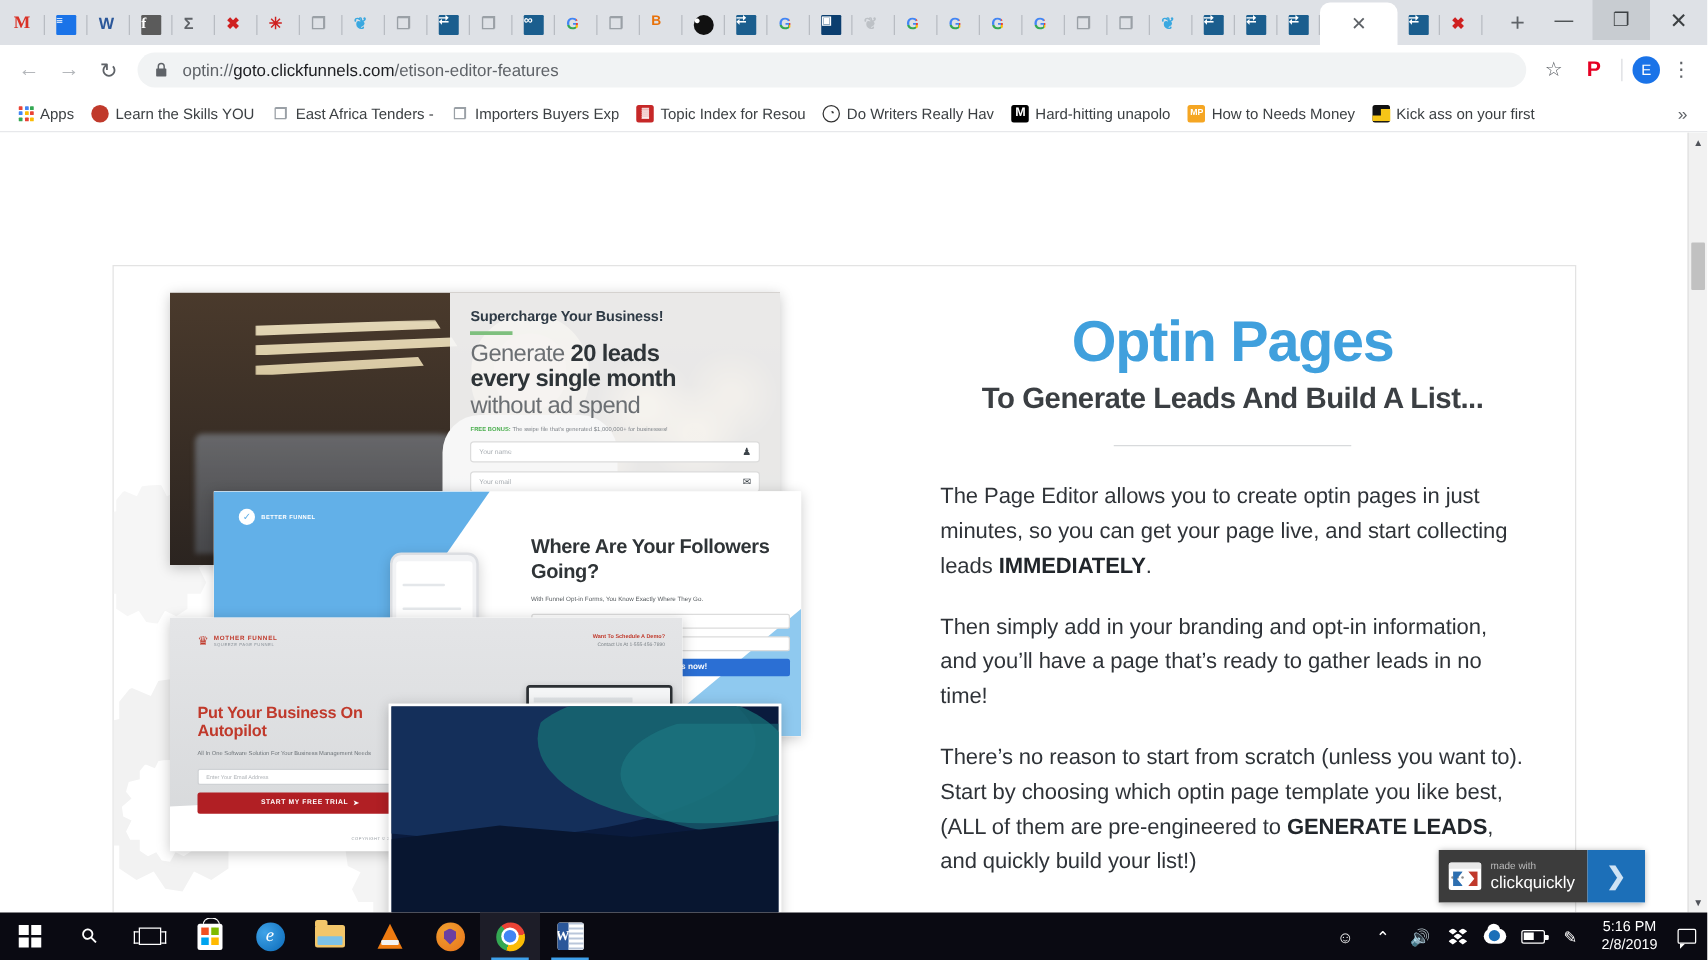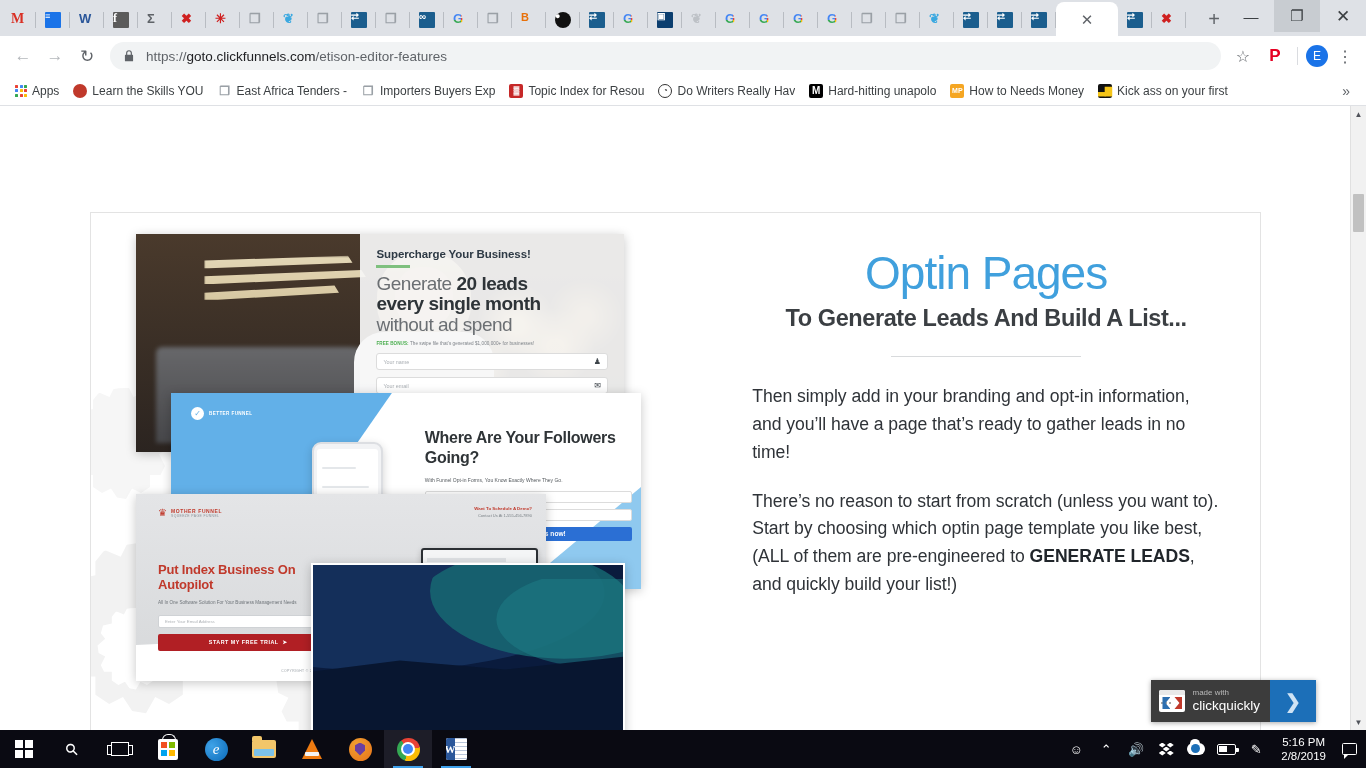--- a/index.html
+++ b/index.html
@@ -269,21 +269,21 @@
   .s4-cta{ margin-top:9px; width:84px;height:17px;background:#eaff2b;border-radius:9px;
            display:flex;align-items:center;justify-content:center;gap:4px;
            font-size:6px;font-weight:bold;color:#14213d;letter-spacing:.7px;
            box-shadow:0 0 10px rgba(234,255,43,.55);}
   .s4-play{ width:7px;height:5px;background:#14213d;border-radius:1.2px;position:relative; }
   .s4-play::after{content:"";position:absolute;left:2.4px;top:1.2px;
     border-left:2.4px solid #eaff2b;border-top:1.3px solid transparent;
     border-bottom:1.3px solid transparent;}
 
   
-  .headline{ font-size:46px; line-height:1.05; font-weight:normal; color:#40a0dd;
+  .headline{ font-size:46px; line-height:1.05; font-weight:bold; color:#40a0dd;
              text-align:center; letter-spacing:-1px; margin-top:26px; }
   .subhead{ font-size:23.5px; font-weight:bold; color:#3b3f43; text-align:center;
             margin-top:8px; letter-spacing:-.4px; }
   .hr{ width:190px; height:1px; background:#d8dadc; margin:24px auto 0; }
   .body-copy{ margin-top:26px; padding:0 8px 0 10px; }
   .body-copy p{ font-size:17.6px; line-height:1.58; color:#2f3338; margin-bottom:21px;
                 letter-spacing:-.05px; }
   .body-copy p b{ font-weight:bold; color:#21262b; }
 
   
@@ -514,21 +514,21 @@
   </div>
 
   <div class="toolbar">
     <div class="navbtn dim">←</div>
     <div class="navbtn dim">→</div>
     <div class="navbtn">↻</div>
     <div class="omnibox">
       <svg class="lockicon" viewBox="0 0 24 24" fill="#5f6368">
         <path d="M12 2a5 5 0 00-5 5v3H6a1 1 0 00-1 1v9a1 1 0 001 1h12a1 1 0 001-1v-9a1 1 0 00-1-1h-1V7a5 5 0 00-5-5zm0 2a3 3 0 013 3v3H9V7a3 3 0 013-3z"></path>
       </svg>
-      <span class="url"><span class="dim">https://</span><span>goto.clickfunnels.com</span><span class="dim">/etison-editor-features</span></span>
+      <span class="url"><span class="dim">optin://</span><span>goto.clickfunnels.com</span><span class="dim">/etison-editor-features</span></span>
     </div>
     <div class="tb-right">
       <span class="star">☆</span>
       <span class="pin">P</span>
       <span class="divider-v"></span>
       <span class="avatar">E</span>
       <span class="kebab">⋮</span>
     </div>
   </div>
 
@@ -667,21 +667,21 @@
                 <span>
                   <span class="s3-ltxt1" style="display:block">MOTHER FUNNEL</span>
                   <span class="s3-ltxt2" style="display:block">SQUEEZE PAGE FUNNEL</span>
                 </span>
               </div>
               <div class="s3-topright">
                 <div class="s3-tr1">Want To Schedule A Demo?</div>
                 <div class="s3-tr2">Contact Us At 1-555-456-7890</div>
               </div>
               <div class="s3-left">
-                <div class="s3-h">Put Index Business On Autopilot</div>
+                <div class="s3-h">Put Your Business On Autopilot</div>
                 <div class="s3-p">All In One Software Solution For Your Business Management Needs</div>
                 <div class="s3-in">Enter Your Email Address</div>
                 <div class="s3-btn">
                     <span>START MY FREE TRIAL</span>
                     <span>➤</span>
                   </div>
               </div>
               <div class="s3-devices">
                 <span class="dv dv-lap">
                     <i></i>
@@ -704,20 +704,21 @@
               <div class="s4-w4"></div>
             </div>
 
           </div>
 
           <div class="col-right">
             <h1 class="headline">Optin Pages</h1>
             <h2 class="subhead">To Generate Leads And Build A List...</h2>
             <div class="hr"></div>
             <div class="body-copy" id="bodyCopy">
+                <p><span>The Page Editor allows you to create optin pages in just minutes, so you can get your page live, and start collecting leads </span><b>IMMEDIATELY</b><span>.</span></p>
                 <p><span>Then simply add in your branding and opt-in information, and you’ll have a page that’s ready to gather leads in no time!</span></p>
                 <p><span>There’s no reason to start from scratch (unless you want to). Start by choosing which optin page template you like best, (ALL of them are pre-engineered to </span><b>GENERATE LEADS</b><span>, and quickly build your list!)</span></p>
               </div>
           </div>
 
         </div>
       </div>
 
       <div class="cf-badge">
         <div class="cf-dark">

